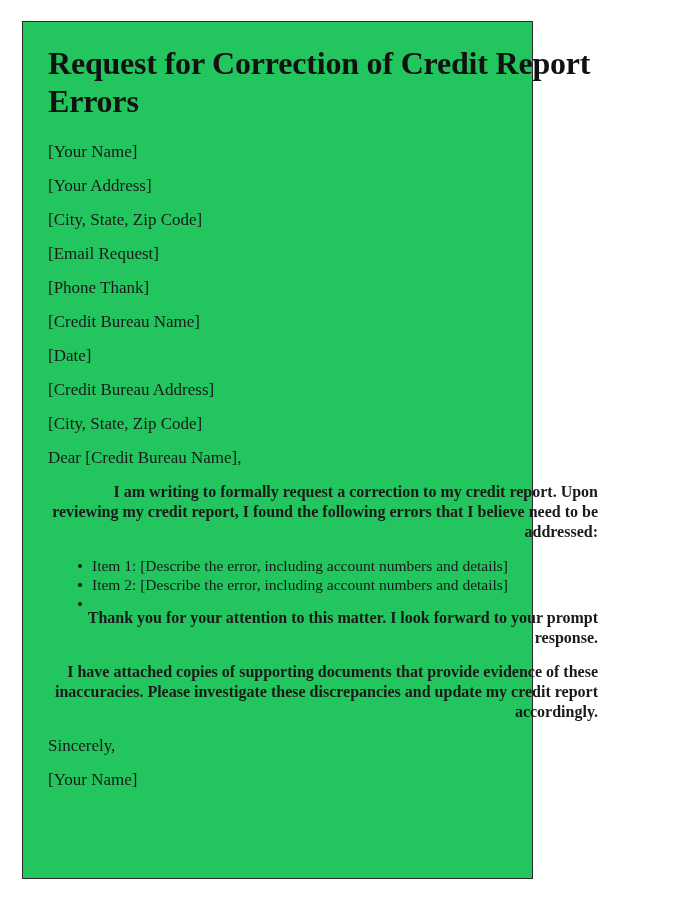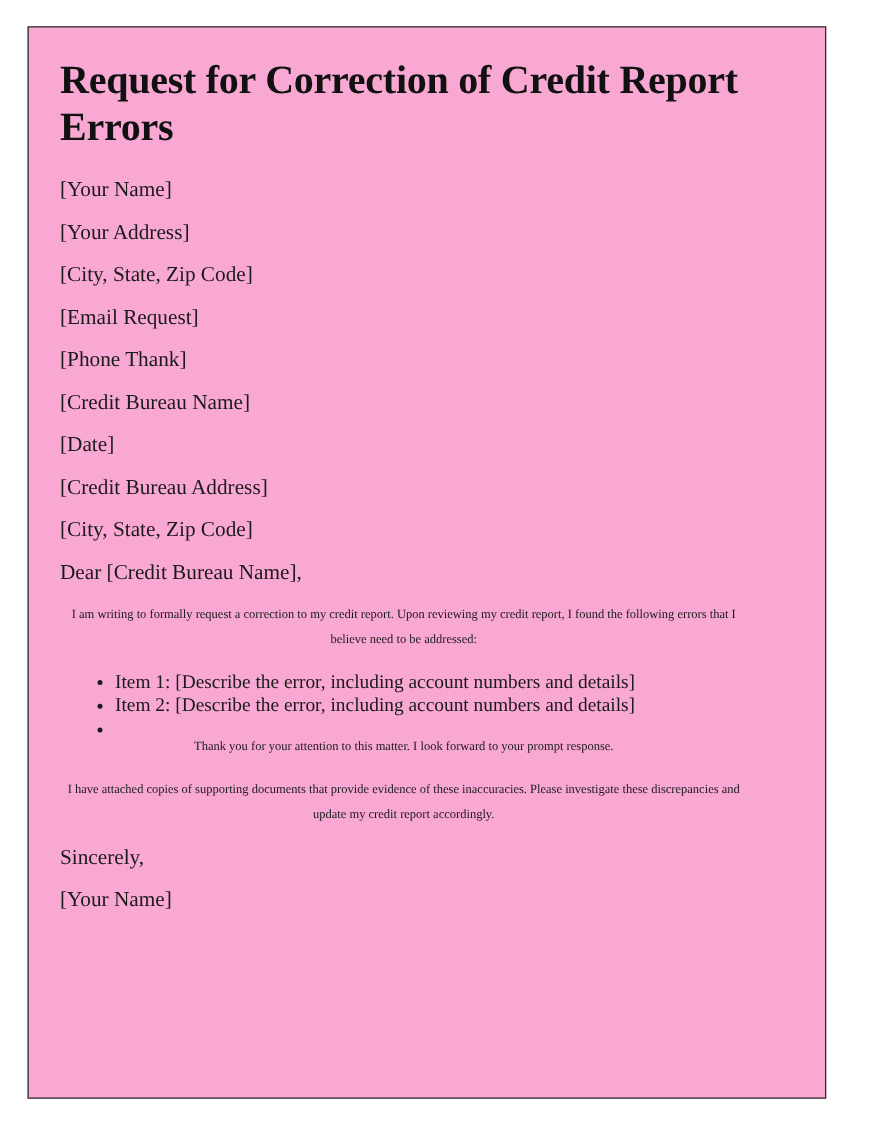--- a/index.html
+++ b/index.html
@@ -11,25 +11,25 @@
     width: 700px;
     height: 900px;
     overflow: hidden;
     font-family: "Liberation Serif", "DejaVu Serif", serif;
     color: #1a1a1a;
   }
   .page {
     position: absolute;
     left: 22px;
     top: 21px;
-    width: 639px;
+    width: 511px;
     height: 858px;
     box-sizing: border-box;
     border: 1.5px solid #2b2b2b;
-    background: #f9a8d4;
+    background: #22c55e;
   }
   .content {
     position: absolute;
     left: 25px;
     top: 22px;
     width: 550px;
   }
   .doc-title {
     font-size: 32px;
     line-height: 38px;
@@ -38,25 +38,26 @@
     letter-spacing: -0.2px;
     color: #111111;
   }
   .line {
     font-size: 17px;
     line-height: 20px;
     margin: 0 0 14px 0;
     color: #1a1a1a;
   }
   .para {
-    font-size: 10px;
+    font-size: 16px;
     line-height: 20px;
     margin: 0 0 14px 0;
     color: #1a1a1a;
-    text-align: center;
+    text-align: right;
+    font-weight: bold;
   }
   .bullets {
     list-style: none;
     margin: 0 0 14px 0;
     padding: 0 0 0 30px;
   }
   .bullets li {
     position: relative;
     font-size: 15.5px;
     line-height: 19px;

